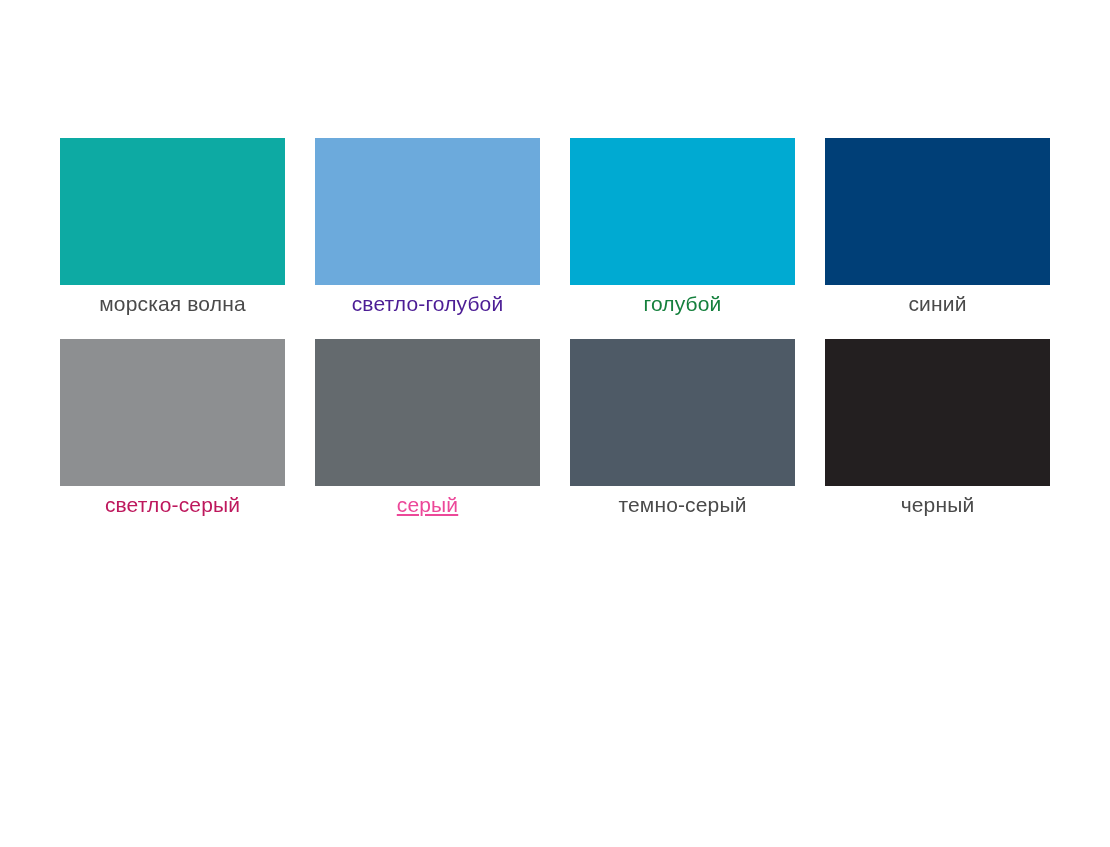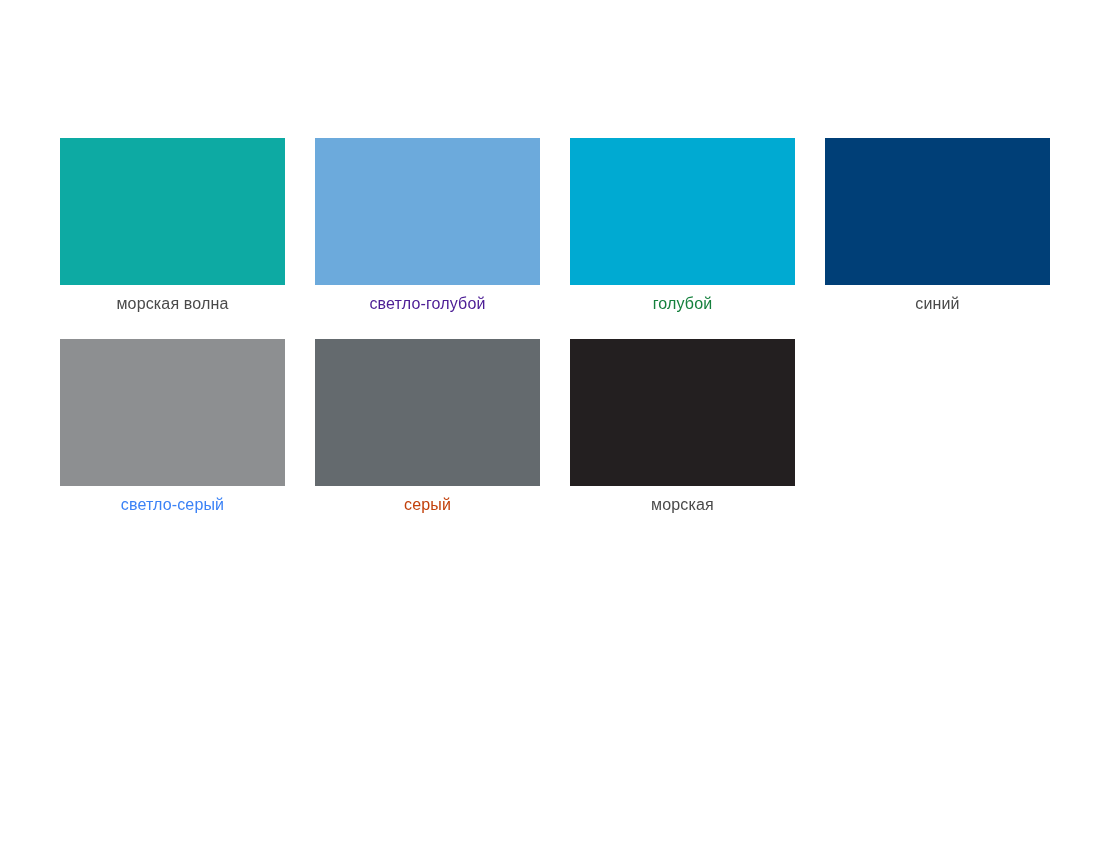--- a/index.html
+++ b/index.html
@@ -35,21 +35,21 @@
 
   .swatch-chip {
     width: 225px;
     height: 147px;
     display: block;
   }
 
   .swatch-label {
     margin-top: 9px;
     font-family: "Liberation Sans", sans-serif;
-    font-size: 16px;
+    font-size: 21px;
     line-height: 19px;
     color: #4a4a4a;
     text-align: center;
     white-space: nowrap;
     letter-spacing: 0.15px;
   }
 </style>
 </head>
 <body style="background: rgb(255, 255, 255);">
 
@@ -65,23 +65,27 @@
     <div class="swatch-cell">
       <div class="swatch-chip" style="background-color: rgb(0, 170, 210);"></div>
       <div class="swatch-label" style="color: #15803d;">голубой</div>
     </div>
     <div class="swatch-cell">
       <div class="swatch-chip" style="background-color: rgb(0, 63, 119);"></div>
       <div class="swatch-label" style="color: rgb(74, 74, 74);">синий</div>
     </div>
     <div class="swatch-cell">
       <div class="swatch-chip" style="background-color: rgb(141, 143, 145);"></div>
-      <div class="swatch-label" style="color: #3b82f6;">светло-серый</div>
+      <div class="swatch-label" style="color: #be185d;">светло-серый</div>
     </div>
     <div class="swatch-cell">
       <div class="swatch-chip" style="background-color: rgb(100, 106, 110);"></div>
-      <div class="swatch-label" style="color: #c2410c;">серый</div>
+      <div class="swatch-label" style="color: #ec4899; text-decoration: underline;">серый</div>
+    </div>
+    <div class="swatch-cell">
+      <div class="swatch-chip" style="background-color: rgb(78, 90, 102);"></div>
+      <div class="swatch-label" style="color: rgb(74, 74, 74);">темно-серый</div>
     </div>
     <div class="swatch-cell">
       <div class="swatch-chip" style="background-color: rgb(35, 31, 32);"></div>
-      <div class="swatch-label" style="color: rgb(74, 74, 74);">морская</div>
+      <div class="swatch-label" style="color: rgb(74, 74, 74);">черный</div>
     </div>
   </div>
 
 </body></html>

